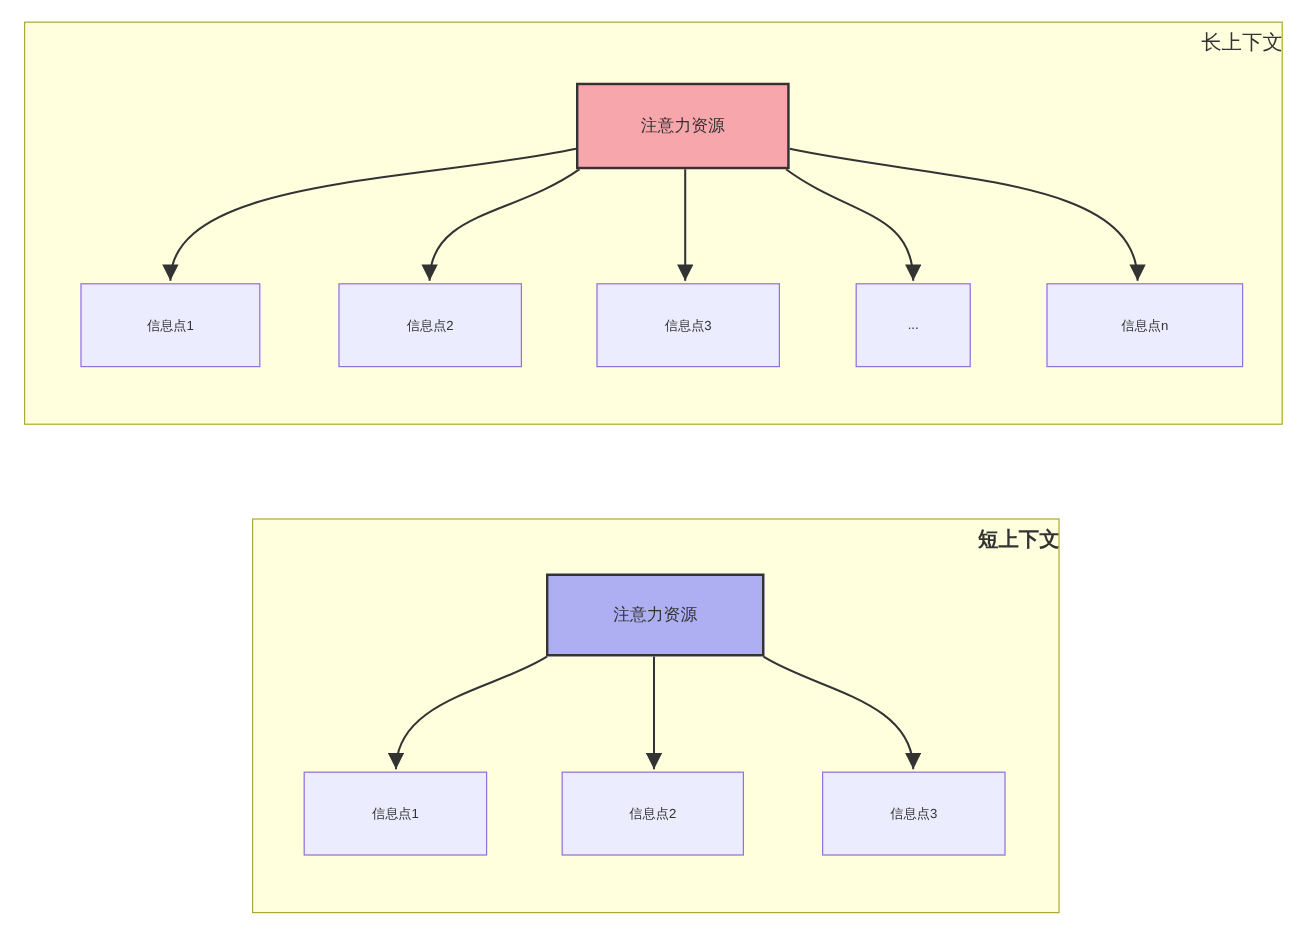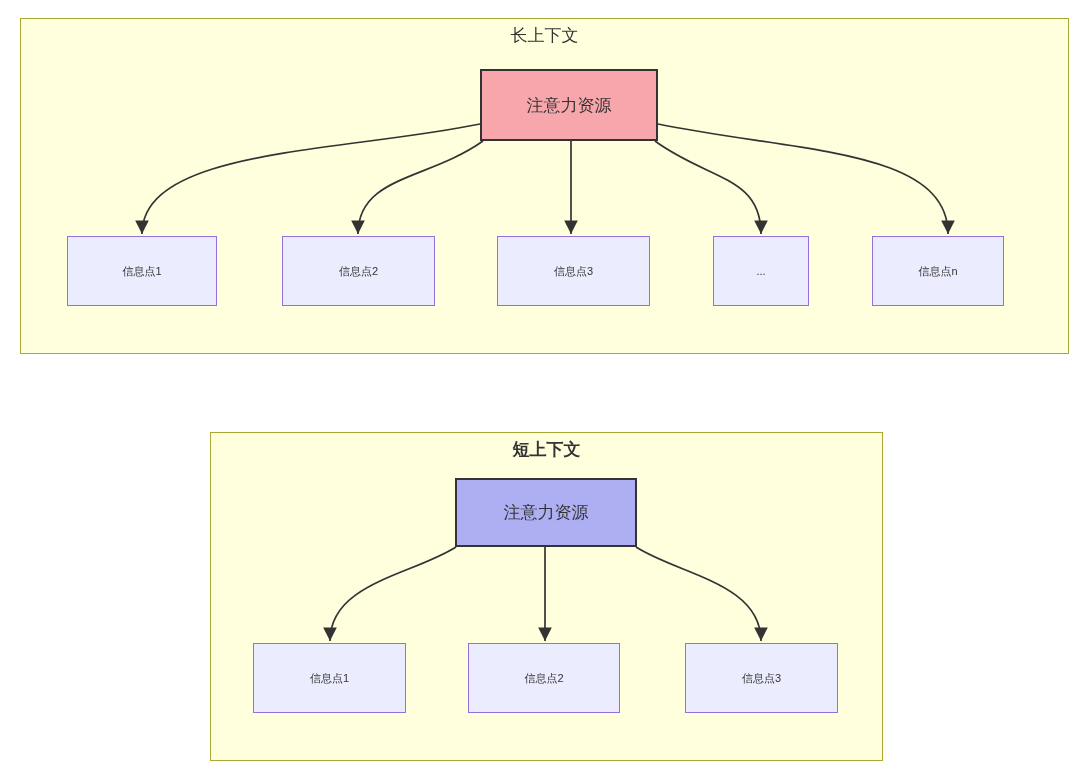--- a/index.html
+++ b/index.html
@@ -3,40 +3,40 @@
 <meta charset="utf-8">
 <style>
   html,body{margin:0;padding:0;background:#ffffff;}
   body{font-family:"Liberation Sans","DejaVu Sans",sans-serif;}
   #canvas{position:relative;width:1080px;height:774px;background:#ffffff;overflow:hidden;}
 
   .group{position:absolute;background:var(--container-fill);border:1.5px solid var(--container-border);box-sizing:border-box;z-index:1;}
   #group-long{left:20px;top:18px;width:1049px;height:336px;}
   #group-short{left:210px;top:432px;width:673px;height:329px;}
 
-  .group-title{position:absolute;text-align:center;font-size:17px;color:var(--text-color);z-index:3;}
+  .group-title{position:absolute;text-align:right;font-size:17px;color:var(--text-color);z-index:3;}
   #title-long{left:20px;top:24px;width:1049px;}
   #title-short{left:210px;top:438px;width:673px;font-weight:bold;}
 
   #edges{position:absolute;left:0;top:0;width:1080px;height:774px;z-index:2;pointer-events:none;}
   #edges path.edge{fill:none;stroke:var(--edge-color);stroke-width:1.7px;}
   #arrowhead path{fill:var(--edge-color);}
 
   .node{position:absolute;box-sizing:border-box;display:flex;align-items:center;justify-content:center;
         font-size:11px;color:var(--text-color);z-index:3;
         background:var(--node-fill);border:1.5px solid var(--node-border);}
-  .attention{border:2px solid var(--attention-border);font-size:17px;}
+  .attention{border:2px solid var(--attention-border);font-size:14px;}
   #att-long{left:480px;top:69px;width:178px;height:72px;background:var(--attention-long-fill);}
   #att-short{left:455px;top:478px;width:182px;height:69px;background:var(--attention-short-fill);}
 
   #lt-b1{left:67px; top:236px;width:150px;height:70px;}
   #lt-b2{left:282px;top:236px;width:153px;height:70px;}
   #lt-b3{left:497px;top:236px;width:153px;height:70px;}
   #lt-b4{left:713px;top:236px;width:96px; height:70px;}
-  #lt-b5{left:872px;top:236px;width:132px;height:70px;}
+  #lt-b5{left:872px;top:236px;width:164px;height:70px;}
 
   #st-b1{left:253px;top:643px;width:153px;height:70px;}
   #st-b2{left:468px;top:643px;width:152px;height:70px;}
   #st-b3{left:685px;top:643px;width:153px;height:70px;}
 </style>
 </head>
 <body>
 
 <div id="canvas">
 

